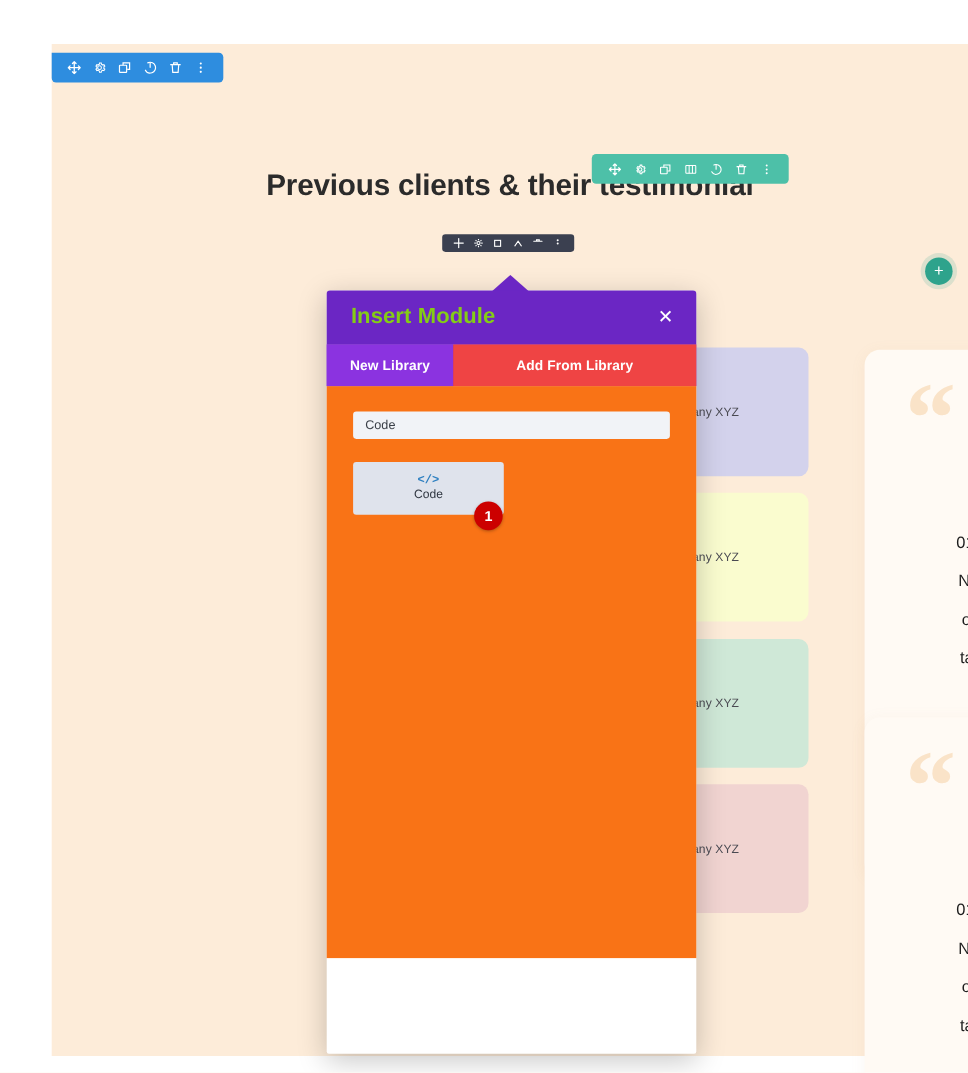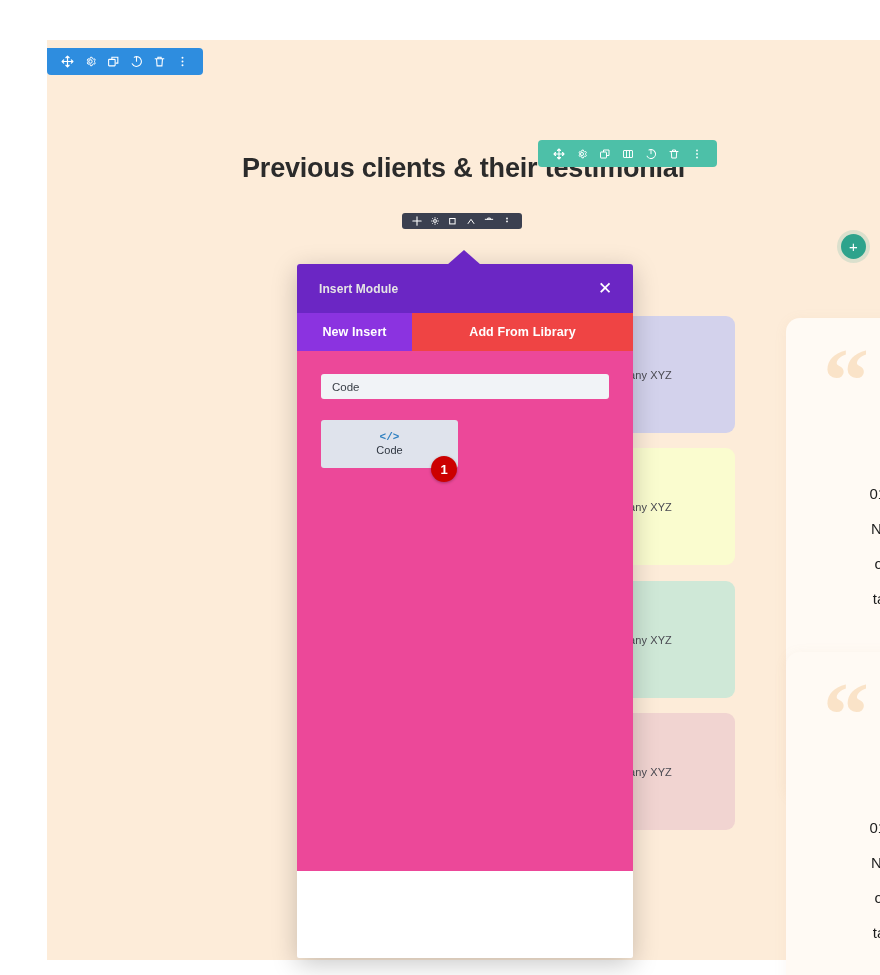--- a/index.html
+++ b/index.html
@@ -97,33 +97,33 @@
     border-left:17px solid transparent;
     border-right:17px solid transparent;
     border-bottom:15px solid #6b26c4;
   }
   .modal-head {
     position:relative; height:49px; background:#6b26c4;
     border-radius:3px 3px 0 0;
     display:flex; align-items:center; justify-content:space-between;
     padding:0 17px 0 22px;
   }
-  .modal-title { color:#e5e5e5; font-size:12px; font-weight:700; letter-spacing:0.1px; }
+  .modal-title { color:#84cc16; font-size:20px; font-weight:700; letter-spacing:0.1px; }
   .modal-close {
     color:#ffffff; font-size:17px; line-height:1; font-weight:400;
     width:22px; height:22px; display:flex; align-items:center; justify-content:center;
   }
   .modal-tabs { display:flex; height:38px; background:#7a2bbd; }
   .modal-tab {
     display:flex; align-items:center; justify-content:center;
     color:#ffffff; font-size:12.5px; font-weight:700; letter-spacing:0.1px;
   }
   .modal-tab.active { width:115px; background:#8b33e0; }
   .modal-tab.inactive { flex:1; background:#ef4444; }
-  .modal-body { padding:23px 24px 0 24px; background:#ec4899; height:520px; }
+  .modal-body { padding:23px 24px 0 24px; background:#f97316; height:520px; }
 
   .search-field {
     height:25px; background:#f1f3f7; border-radius:3px;
     display:flex; align-items:center; padding:0 11px;
     font-size:11.5px; color:#3a3f47;
   }
   .module-grid { margin-top:21px; display:flex; }
   .module-tile {
     position:relative;
     width:137px; height:48px; background:#dfe3ec; border-radius:3px;
@@ -306,21 +306,21 @@
 
   <div class="modal">
     <div class="modal-arrow"></div>
 
     <div class="modal-head">
       <div class="modal-title">Insert Module</div>
       <div class="modal-close">✕</div>
     </div>
 
     <div class="modal-tabs">
-      <div class="modal-tab active">New Insert</div>
+      <div class="modal-tab active">New Library</div>
       <div class="modal-tab inactive">Add From Library</div>
     </div>
 
     <div class="modal-body">
       <div class="search-field" placeholder="Search Modules">Code</div>
 
       <div class="module-grid">
         <div class="module-tile">
           <span class="mt-icon">&lt;/&gt;</span>
           <span class="mt-label">Code</span>

